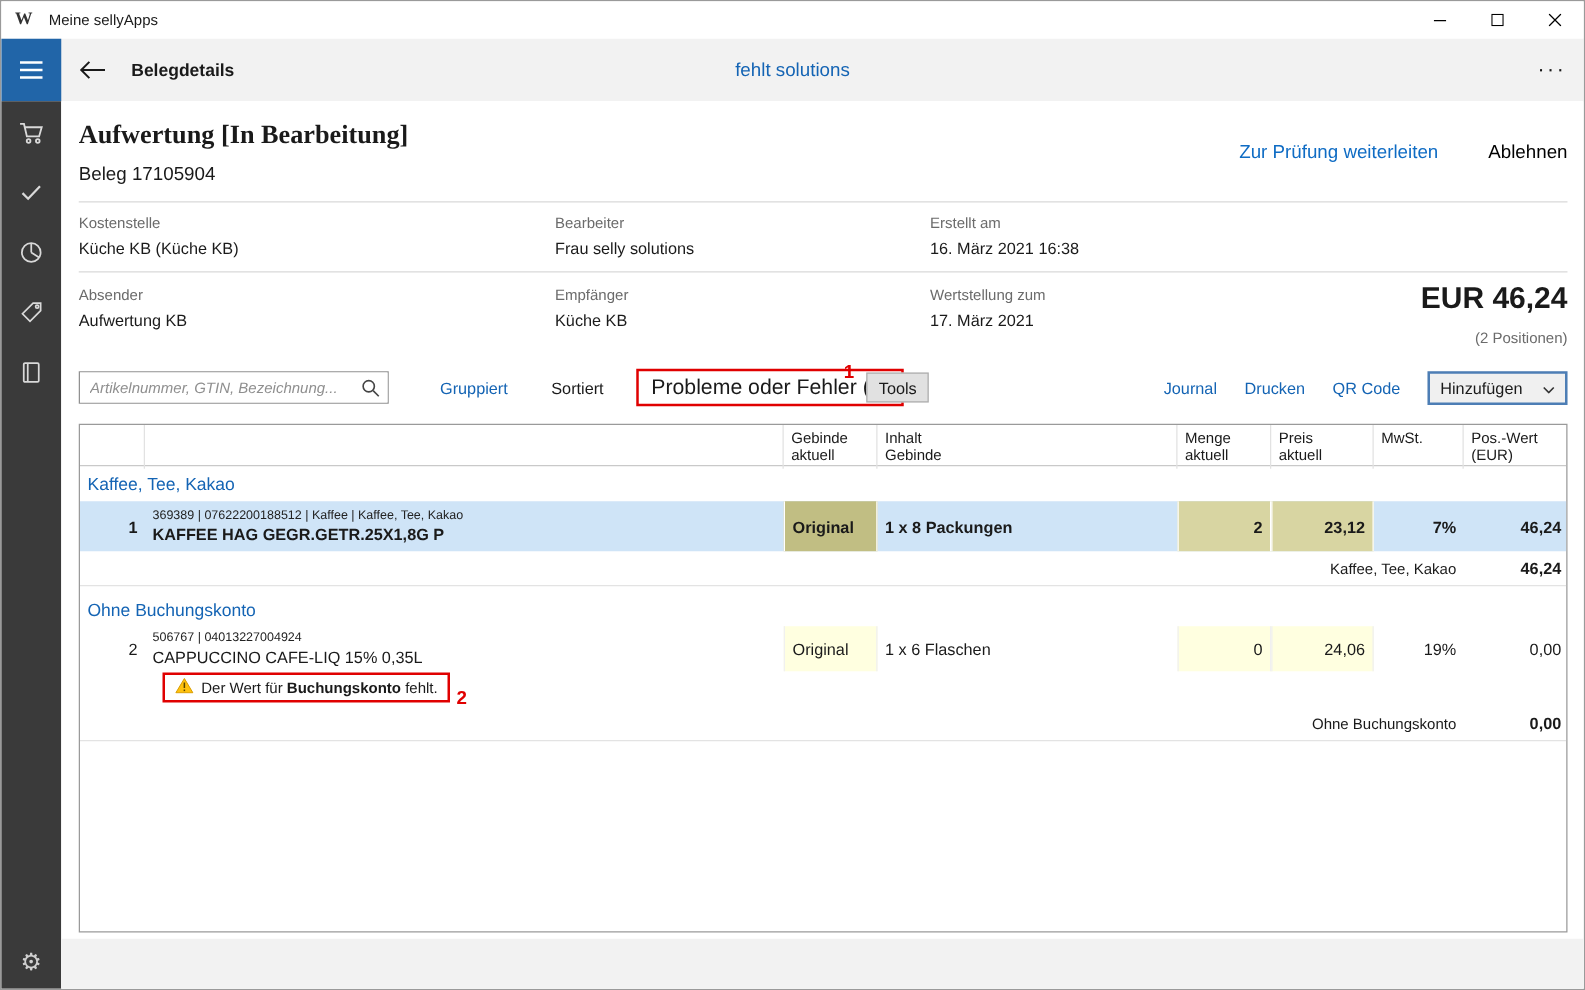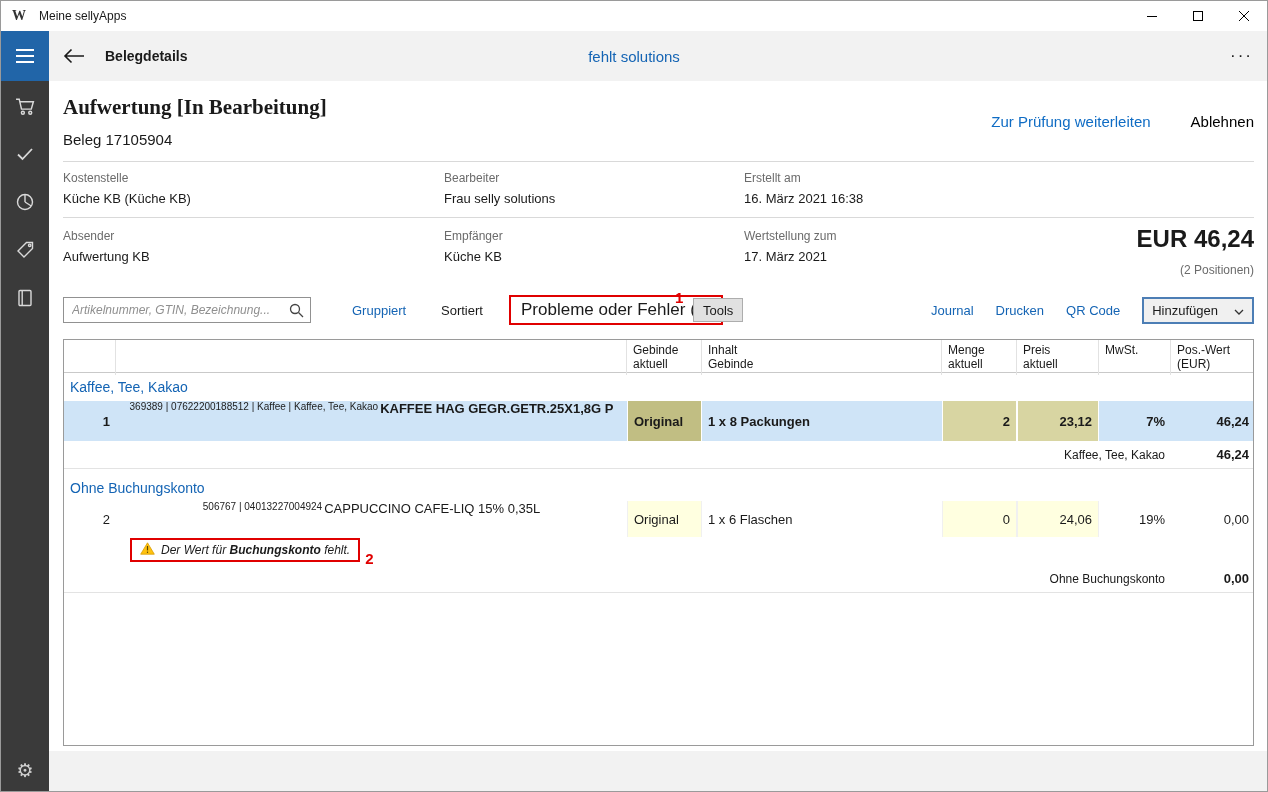--- a/index.html
+++ b/index.html
@@ -72,35 +72,35 @@
   
   .table { position:absolute; left:14px; right:13px; top:258px; height:407px; border:1px solid #9a9a9a; background:#fff; overflow:hidden; }
   .tg { display:grid; grid-template-columns:52px 511px 75px 240px 75px 82px 72px 84px; }
   .t-head { height:33px; border-bottom:1px solid #c9c9c9; }
   .th { display:flex; flex-direction:column; justify-content:flex-start; padding:3px 6px; font-size:12px; line-height:1.2; border-right:1px solid #e2e2e2; }
   .th:last-child { border-right:0; }
   .group-row { height:28px; display:flex; align-items:center; padding-left:6px; color:#1464b4; font-size:14px; }
   .group-row.g2 { height:32px; align-items:flex-end; padding-bottom:5px; }
   .td { display:flex; align-items:center; font-size:13px; padding:0 6px; }
   .td.r { justify-content:flex-end; }
-  .desc { flex-direction:row; align-items:flex-start; justify-content:center; gap:2px; }
+  .desc { flex-direction:column; align-items:flex-start; justify-content:center; gap:2px; }
   .info { font-size:10px; font-weight:normal; color:#222; white-space:nowrap; }
   .name { font-size:13px; }
   .row1 { height:40px; background:#cfe4f7; }
   .row1 .td { font-weight:bold; }
   .row2 { height:36px; }
   .cell-g1 { background:#c1be83; border-left:1px solid #fff; border-right:1px solid #fff; }
   .cell-e1 { background:#d8d5a2; border-left:1px solid #fff; border-right:1px solid #fff; }
   .cell-g2 { background:#ffffe0; border-left:1px solid #f0f0f0; border-right:1px solid #f0f0f0; }
   .cell-e2 { background:#ffffe0; border-left:1px solid #f0f0f0; border-right:1px solid #f0f0f0; }
   .subtotal { height:28px; border-bottom:1px solid #e3e3e3; }
   .sub-label { grid-column:1/8; display:flex; align-items:center; justify-content:flex-end; font-size:12px; padding-right:6px; }
   .sub-value { grid-column:8; display:flex; align-items:center; justify-content:flex-end; font-size:13px; font-weight:bold; padding-right:6px; }
   .error-row { height:28px; display:flex; align-items:flex-start; padding-left:66px; padding-top:1px; }
-  .error-box { border:2px solid #e00000; background:#fff; display:inline-flex; align-items:center; gap:6px; padding:2px 8px; font-size:12px;font-style:italic; }
+  .error-box { border:2px solid #e00000; background:#fff; display:inline-flex; align-items:center; gap:6px; padding:2px 8px; font-size:12px; }
   .error-box b { font-weight:bold; }
   .marker-2 { margin-left:5px; margin-top:12px; }
 </style>
 </head>
 <body>
 
 <div class="app">
 
   <div class="titlebar">
     <span class="app-logo">W</span>

